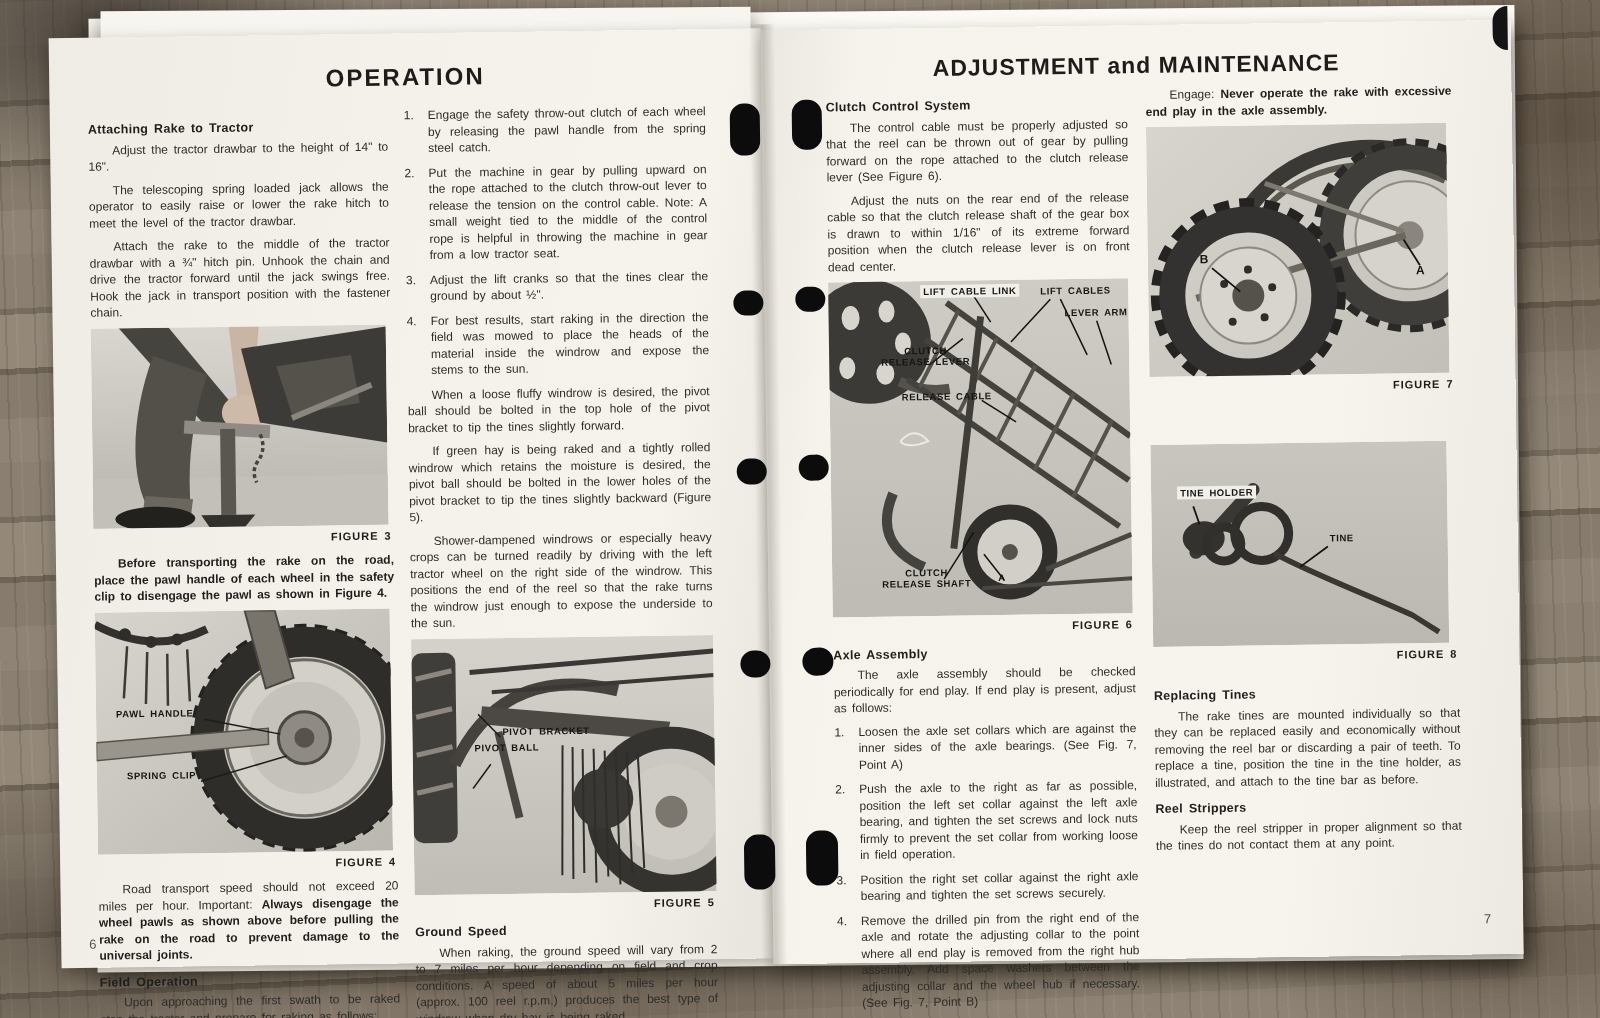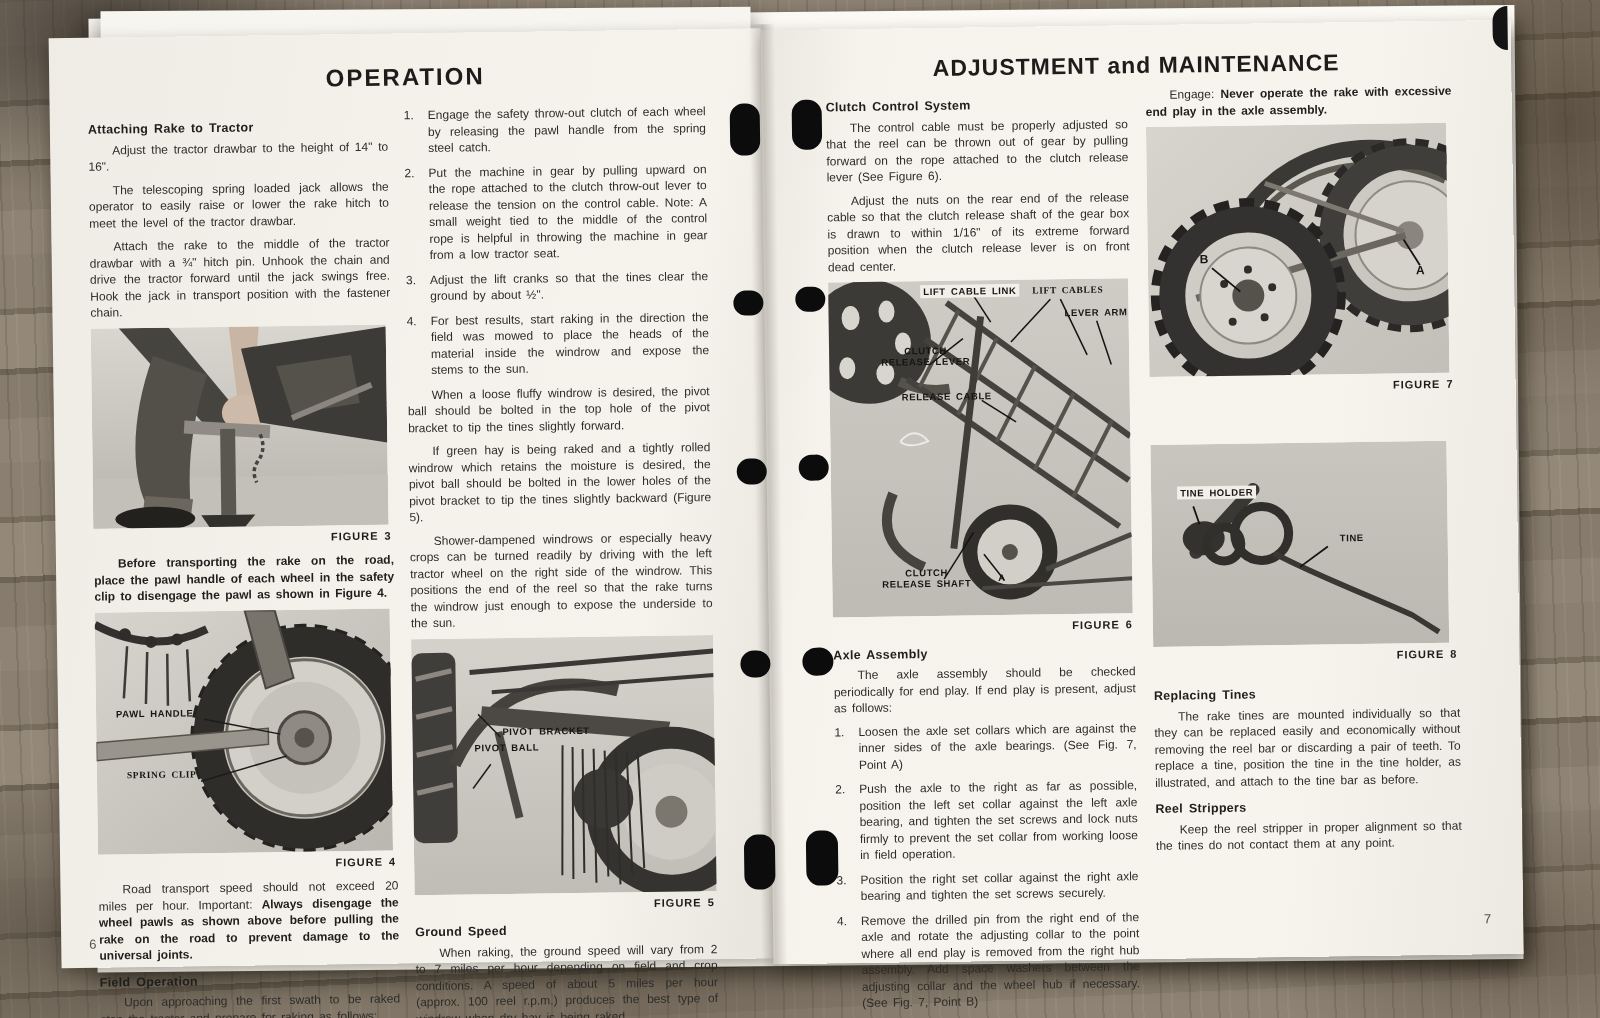--- a/index.html
+++ b/index.html
@@ -116,21 +116,21 @@
             <circle cx="56" cy="30" r="6" fill="#2e2d2a"></circle>
             <circle cx="82" cy="28" r="6" fill="#2e2d2a"></circle>
           <line x1="32" y1="34" x2="28" y2="86" stroke="#3c3a36" stroke-width="2.5"></line>
           <line x1="52" y1="40" x2="50" y2="92" stroke="#3c3a36" stroke-width="2.5"></line>
           <line x1="72" y1="42" x2="72" y2="94" stroke="#3c3a36" stroke-width="2.5"></line>
           <line x1="92" y1="38" x2="94" y2="90" stroke="#3c3a36" stroke-width="2.5"></line>
           <line x1="108" y1="108" x2="184" y2="124" stroke="#1d1c1a" stroke-width="1.5"></line>
           <line x1="104" y1="170" x2="190" y2="146" stroke="#1d1c1a" stroke-width="1.5"></line>
         </svg>
         <span class="figlabel" style="left:20px;top:96px;">PAWL HANDLE</span>
-        <span class="figlabel" style="left:30px;top:158px;font-family:Liberation Serif, serif;">SPRING CLIP</span>
+        <span class="figlabel" style="left:30px;top:158px;">SPRING CLIP</span>
       </div>
       <div class="figcap">FIGURE 4</div>
 
       <p><span>Road transport speed should not exceed 20 miles per hour.  Important:  </span><span class="b">Always disengage the wheel pawls as shown above before pulling the rake on the road to prevent damage to the universal joints.</span></p>
 
       <h3 class="sec">Field Operation</h3>
       <p>Upon approaching the first swath to be raked stop the tractor and prepare for raking as follows:</p>
     </div>
 
     <div class="col" style="left:354px;top:74px;width:302px;">
@@ -243,21 +243,21 @@
           <line x1="145" y1="15" x2="162" y2="42" stroke="#14130f" stroke-width="1.5"></line>
           <line x1="222" y1="20" x2="182" y2="62" stroke="#14130f" stroke-width="1.5"></line>
           <line x1="232" y1="20" x2="258" y2="76" stroke="#14130f" stroke-width="1.5"></line>
           <line x1="268" y1="42" x2="282" y2="86" stroke="#14130f" stroke-width="1.5"></line>
           <line x1="100" y1="84" x2="134" y2="58" stroke="#14130f" stroke-width="1.5"></line>
           <line x1="152" y1="120" x2="186" y2="142" stroke="#14130f" stroke-width="1.5"></line>
           <line x1="112" y1="298" x2="142" y2="252" stroke="#14130f" stroke-width="1.5"></line>
           <line x1="172" y1="300" x2="152" y2="274" stroke="#14130f" stroke-width="1.5"></line>
         </svg>
         <span class="figlabel boxed" style="left:92px;top:4px;">LIFT CABLE LINK</span>
-        <span class="figlabel" style="left:204px;top:6px;font-family:Liberation Serif, serif;">LIFT CABLES</span>
+        <span class="figlabel" style="left:212px;top:6px;">LIFT CABLES</span>
         <span class="figlabel" style="left:236px;top:28px;">LEVER ARM</span>
         <span class="figlabel" style="left:52px;top:64px;text-align:center;"><span>CLUTCH</span><br><span>RELEASE LEVER</span></span>
         <span class="figlabel" style="left:72px;top:110px;">RELEASE CABLE</span>
         <span class="figlabel" style="left:50px;top:286px;text-align:center;"><span>CLUTCH</span><br><span>RELEASE SHAFT</span></span>
         <span class="figlabel" style="left:166px;top:292px;">A</span>
       </div>
       <div class="figcap">FIGURE 6</div>
 
       <h3 class="sec">Axle Assembly</h3>
       <p>The axle assembly should be checked periodically for end play.  If end play is present, adjust as follows:</p>
@@ -327,21 +327,21 @@
           <rect width="296" height="202" fill="url(#g8)"></rect>
           <line x1="44" y1="108" x2="102" y2="46" stroke="#3a3834" stroke-width="13" stroke-linecap="round"></line>
           <ellipse cx="52" cy="94" rx="21" ry="17" fill="#34322e"></ellipse>
           <circle cx="72" cy="100" r="17" fill="none" stroke="#302f2b" stroke-width="9"></circle>
           <circle cx="110" cy="90" r="27" fill="none" stroke="#302f2b" stroke-width="9"></circle>
           <path d="M122,110 C162,132 222,156 260,174 L 286,191" stroke="#3a3733" stroke-width="5.5" fill="none"></path>
           <line x1="42" y1="62" x2="48" y2="80" stroke="#14130f" stroke-width="1.8"></line>
           <line x1="176" y1="104" x2="148" y2="124" stroke="#14130f" stroke-width="1.8"></line>
         </svg>
         <span class="figlabel boxed" style="left:26px;top:42px;">TINE HOLDER</span>
-        <span class="figlabel" style="left:188px;top:90px;">TINE</span>
+        <span class="figlabel" style="left:178px;top:90px;">TINE</span>
       </div>
       <div class="figcap">FIGURE 8</div>
 
       <h3 class="sec" style="margin-top:22px;">Replacing Tines</h3>
       <p>The rake tines are mounted individually so that they can be replaced easily and economically without removing the reel bar or discarding a pair of teeth.  To replace a tine, position the tine in the tine holder, as illustrated, and attach to the tine bar as before.</p>
       <h3 class="sec">Reel Strippers</h3>
       <p>Keep the reel stripper in proper alignment so that the tines do not contact them at any point.</p>
     </div>
 
     <div class="pagenum n7">7</div>

